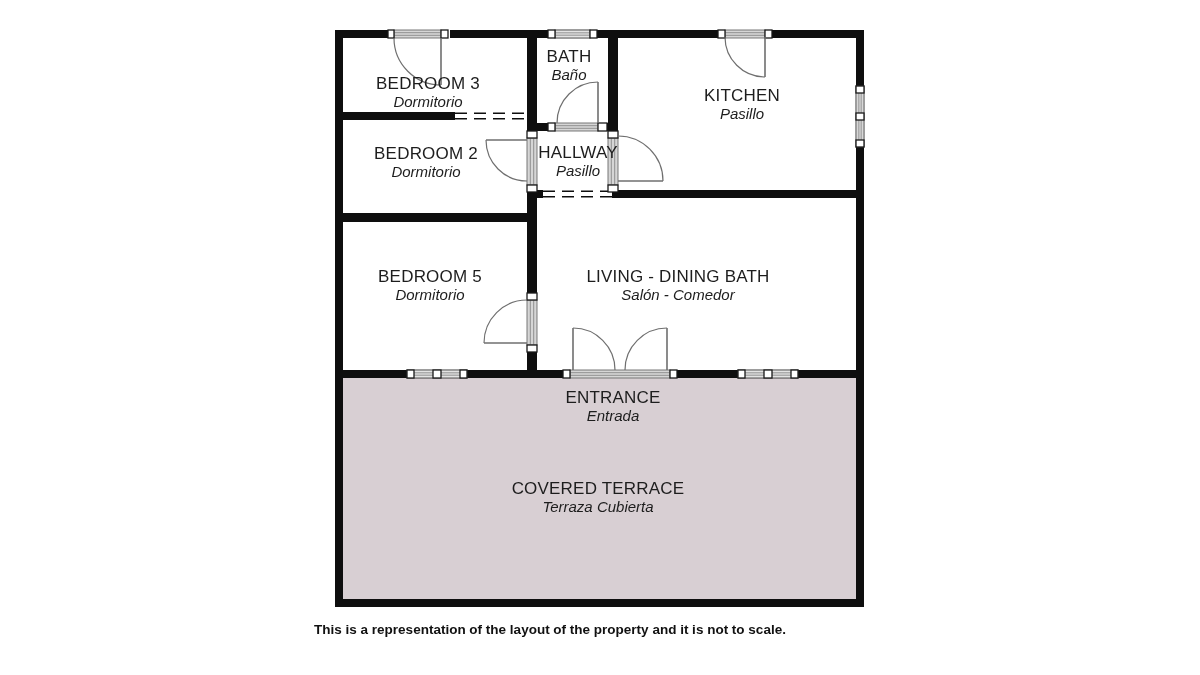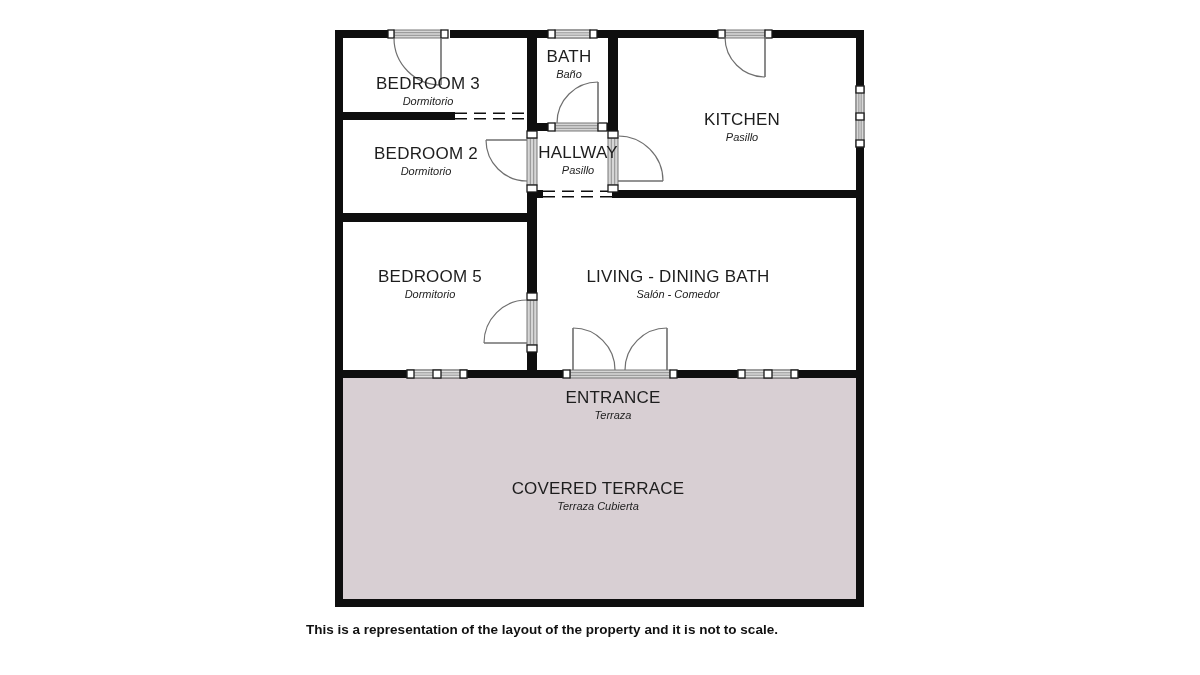--- a/index.html
+++ b/index.html
@@ -17,24 +17,24 @@
   .frame{fill:var(--door_frame,#d6d6d6);stroke:#6a6a6a;stroke-width:0.9;}
   .fline{stroke:var(--frame_line,#8f8f8f);stroke-width:1;fill:none;}
   .blk{fill:#ffffff;stroke:#1a1a1a;stroke-width:1.3;}
   .leaf{stroke:var(--door_stroke,#6f6f6f);stroke-width:1.6;fill:none;}
   .arc{stroke:var(--door_stroke,#6f6f6f);stroke-width:1.2;fill:none;}
 
   
   .room-label{position:absolute;transform:translate(-50%,-50%);text-align:center;
     color:var(--label_text,#1d1d1d);line-height:17.5px;white-space:nowrap;}
   .room-label .rname{display:block;font-size:17px;letter-spacing:.2px;}
-  .room-label .rsub{display:block;font-style:italic;font-size:11px;}
+  .room-label .rsub{display:block;font-style:italic;font-size:15px;}
 
   
-  .disclaimer{position:absolute;left:0;top:621px;width:1084px;text-align:center;
+  .disclaimer{position:absolute;left:8px;top:621px;width:1084px;text-align:center;
     font-weight:bold;font-size:13.5px;line-height:17px;color:var(--disclaimer_text,#111);}
   .disclaimer .d2{color:var(--disclaimer_red,#e8121a);}
 </style>
 </head>
 <body>
 
 <div class="canvas">
 
   <svg width="1200" height="675" viewBox="0 0 1200 675">
 
@@ -199,21 +199,21 @@
   </svg>
 
   <div class="room-label" style="left:428px;top:92px">
     <span class="rname">BEDROOM 3</span>
     <span class="rsub">Dormitorio</span>
   </div>
   <div class="room-label" style="left:569px;top:65px">
     <span class="rname">BATH</span>
     <span class="rsub">Baño</span>
   </div>
-  <div class="room-label" style="left:742px;top:128px">
+  <div class="room-label" style="left:742px;top:104px">
     <span class="rname">KITCHEN</span>
     <span class="rsub">Pasillo</span>
   </div>
   <div class="room-label" style="left:426px;top:162px">
     <span class="rname">BEDROOM 2</span>
     <span class="rsub">Dormitorio</span>
   </div>
   <div class="room-label" style="left:578px;top:161px">
     <span class="rname">HALLWAY</span>
     <span class="rsub">Pasillo</span>
@@ -221,21 +221,21 @@
   <div class="room-label" style="left:430px;top:285px">
     <span class="rname">BEDROOM 5</span>
     <span class="rsub">Dormitorio</span>
   </div>
   <div class="room-label" style="left:678px;top:285px">
     <span class="rname">LIVING - DINING BATH</span>
     <span class="rsub">Salón - Comedor</span>
   </div>
   <div class="room-label" style="left:613px;top:406px">
     <span class="rname">ENTRANCE</span>
-    <span class="rsub">Terraza</span>
+    <span class="rsub">Entrada</span>
   </div>
   <div class="room-label" style="left:598px;top:497px">
     <span class="rname">COVERED TERRACE</span>
     <span class="rsub">Terraza Cubierta</span>
   </div>
 
   <div class="disclaimer">
     <div class="d1">This is a representation of the layout of the property and it is not to scale.</div>
   </div>
 

